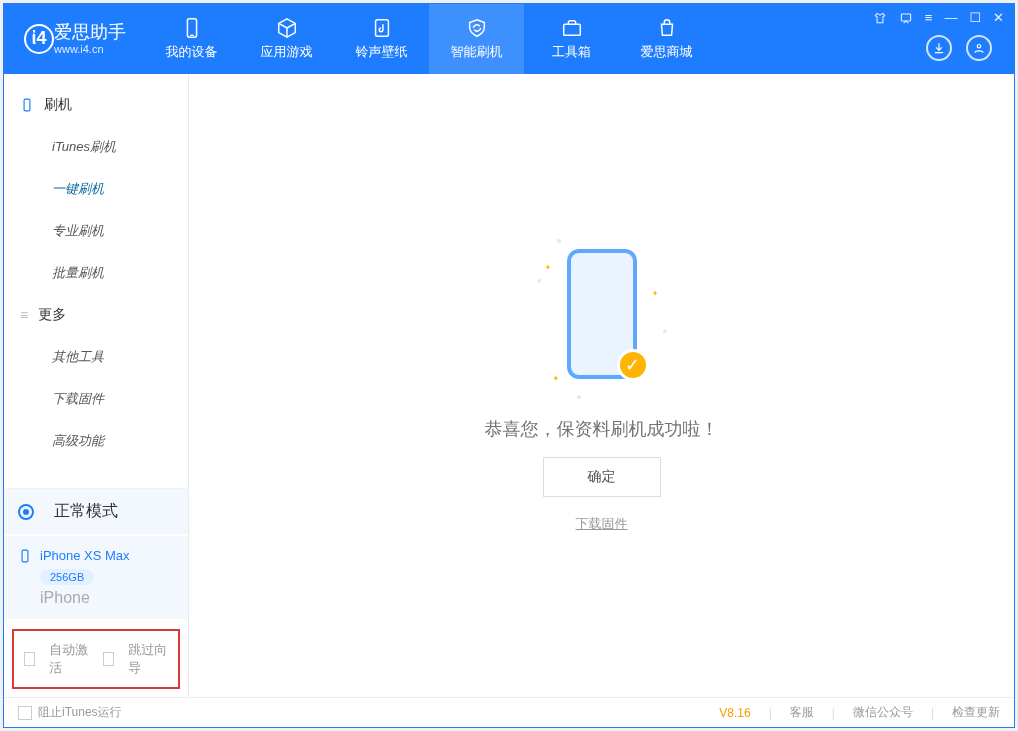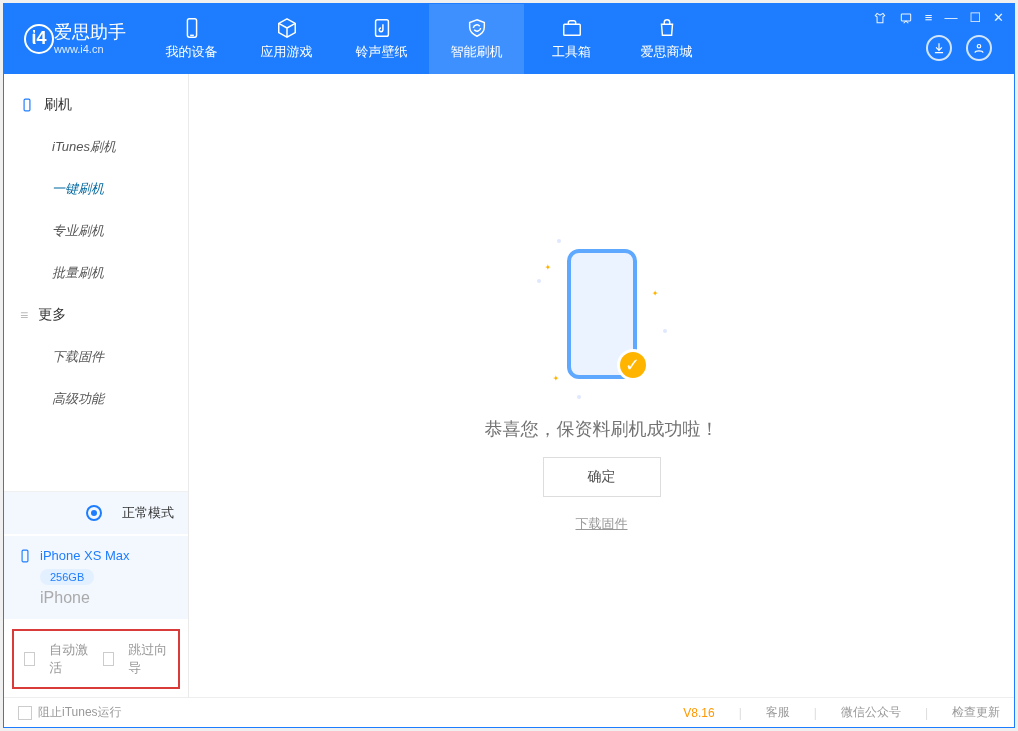--- a/index.html
+++ b/index.html
@@ -19,42 +19,42 @@
 .win-controls span { cursor: pointer; opacity: 0.9; }
 .header-right { display: flex; align-items: center; gap: 14px; padding-right: 22px; padding-top: 18px; }
 .circle-icon { width: 26px; height: 26px; border: 2px solid rgba(255,255,255,0.8); border-radius: 50%; display: flex; align-items: center; justify-content: center; cursor: pointer; color: #fff; font-size: 14px; }
 .body-area { flex: 1; display: flex; overflow: hidden; }
 .sidebar { width: 185px; border-right: 1px solid #eaeaea; display: flex; flex-direction: column; background: #fff; }
 .side-scroll { flex: 1; overflow-y: auto; padding-top: 10px; }
 .side-section-title { display: flex; align-items: center; gap: 10px; padding: 12px 16px; color: #333; font-size: 14px; }
 .side-item { padding: 12px 16px 12px 48px; font-size: 13px; color: #555; cursor: pointer; font-style: italic; }
 .side-item.active { color: #0369a1; }
 .side-bottom { border-top: 1px solid #f0f0f0; }
-.mode-strip { background: #f3f8ff; padding: 12px 14px; display: flex; align-items: center; gap: 20px; color: #333; font-size: 13px; justify-content: flex-end; }
+.mode-strip { background: #f3f8ff; padding: 12px 14px; display: flex; align-items: center; gap: 20px; color: #333; font-size: 16px; }
 .mode-dot { width: 16px; height: 16px; border: 2px solid #1e7dff; border-radius: 50%; position: relative; }
 .mode-dot::after { content:""; position:absolute; width:6px; height:6px; background:#1e7dff; border-radius:50%; top:3px; left:3px;}
 .device-strip { background: #f3f8ff; padding: 12px 14px; margin-top: 2px; }
 .device-row { display: flex; align-items: center; gap: 8px; color: #1e7dff; font-weight: 500; font-size: 13px; }
 .capacity-badge { display: inline-block; background: #e3f0ff; color: #1e7dff; border-radius: 10px; padding: 2px 10px; font-size: 11px; margin-top: 6px; margin-left: 22px; }
 .device-type { color: #aaa; font-size: 16px; margin-left: 22px; margin-top: 4px; }
 .checkbox-row { border: 2px solid #d93b3b; padding: 10px 10px; display: flex; gap: 14px; align-items: center; color: #999; font-size: 13px; margin: 10px 8px 8px 8px; }
 .chk { width: 14px; height: 14px; border: 1px solid #ccc; display: inline-block; vertical-align: middle; }
 .main { flex: 1; display: flex; flex-direction: column; align-items: center; justify-content: center; background: #fff; }
 .phone-illustration { width: 130px; height: 160px; position: relative; margin-bottom: 18px; }
 .phone-body { position: absolute; left: 30px; top: 10px; width: 70px; height: 130px; border: 4px solid #5fa8ff; border-radius: 12px; background: #eaf3ff; }
 .phone-badge { position: absolute; right: 18px; bottom: 18px; width: 32px; height: 32px; background: #ffb400; border-radius: 50%; display: flex; align-items: center; justify-content: center; color: #fff; font-size: 18px; border: 3px solid #fff; }
 .sparkle { position:absolute; color:#ffb400; font-size: 8px;}
 .sparkle.s1{ top:24px; left:8px;} .sparkle.s2{ top:50px; right:8px;} .sparkle.s3{ bottom:16px; left:16px;}
 .dot-bg{ position:absolute; width:4px; height:4px; background:#dfe8ff; border-radius:50%;} 
 .success-msg { font-size: 18px; color: #737373; margin-bottom: 16px; }
 .ok-btn { padding: 10px 44px; border: 1px solid #ddd; background: #fff; font-size: 14px; color: #555; cursor: pointer; margin-bottom: 18px; }
 .view-log { color: #999; font-size: 13px; cursor: pointer; text-decoration: underline; }
 .statusbar { height: 30px; border-top: 1px solid #eee; display: flex; align-items: center; padding: 0 14px; font-size: 12px; color: #999; background: #fff; }
 .statusbar .sb-left { display: flex; align-items: center; gap: 6px; }
-.statusbar .sb-right { margin-left: auto; display: flex; align-items: center; gap: 24px; }
+.statusbar .sb-right { margin-left: auto; display: flex; align-items: center; gap: 18px; }
 .sb-sep { color: #ddd; }
 .sb-link { cursor: pointer; }
 svg { display: block; }
 </style>
 </head>
 <body>
 
 <div class="window">
 
   <div class="titlebar">
@@ -170,20 +170,21 @@
         </div>
         <div class="side-item">iTunes刷机</div>
         <div class="side-item active">一键刷机</div>
         <div class="side-item">专业刷机</div>
         <div class="side-item">批量刷机</div>
 
         <div class="side-section-title">
           <span style="color:#bbb;">≡</span>
           <span>更多</span>
         </div>
+        <div class="side-item">其他工具</div>
         <div class="side-item">下载固件</div>
         <div class="side-item">高级功能</div>
       </div>
 
       <div class="side-bottom">
         <div class="mode-strip">
           <span class="mode-dot"></span>
           <span>正常模式</span>
         </div>
         <div class="device-strip">

